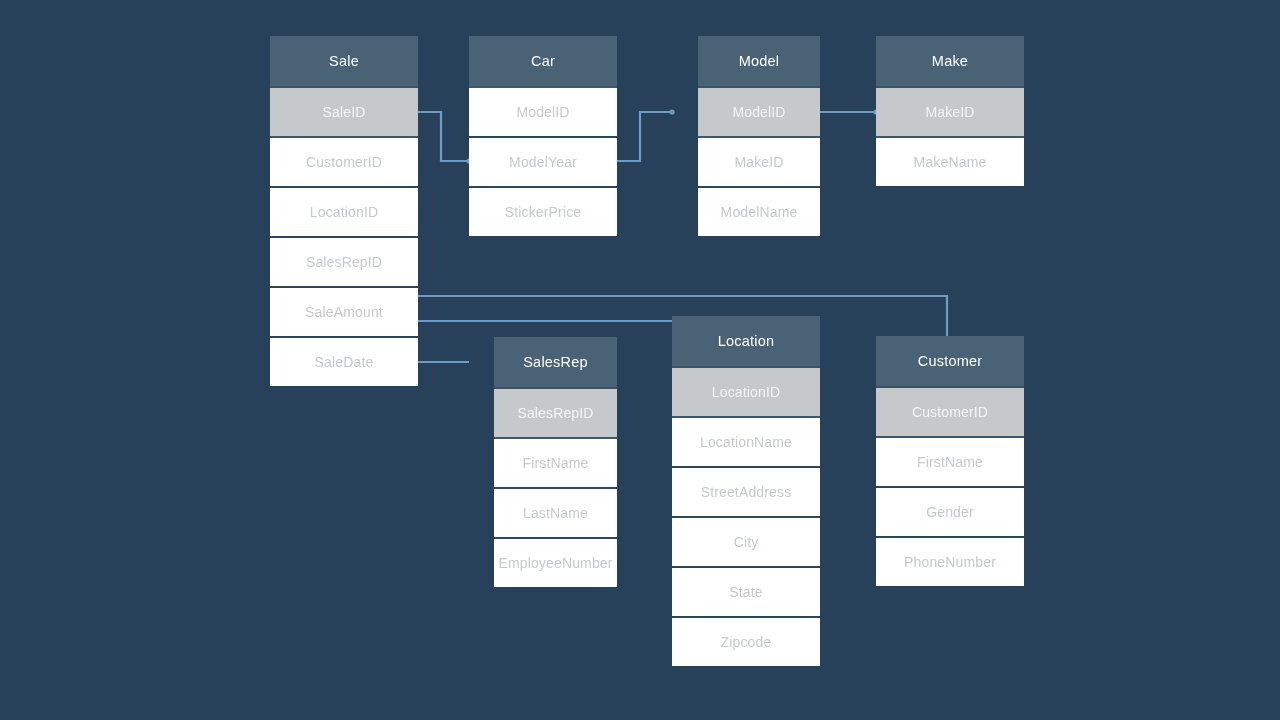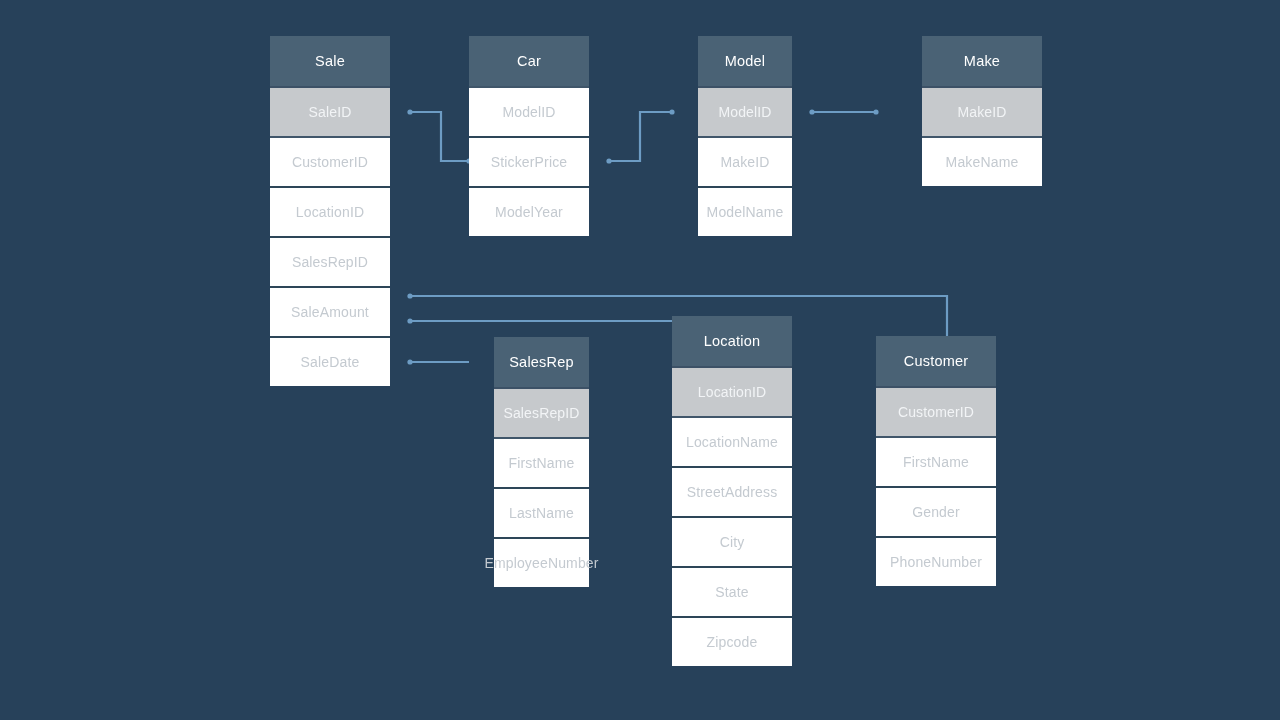--- a/index.html
+++ b/index.html
@@ -10,21 +10,21 @@
   #canvas {
     position: relative;
     width: 1280px;
     height: 720px;
     background: #27415a;
     overflow: hidden;
     font-family: "Liberation Sans", sans-serif;
   }
   .er-table {
     position: absolute;
-    width: 120px;
+    width: 148px;
     box-sizing: border-box;
     z-index: 5;
   }
   .tbl-header {
     height: 50px;
     background: #4a6275;
     color: #ffffff;
     font-size: 14.5px;
     display: flex;
     align-items: center;
@@ -118,30 +118,30 @@
         <div class="tbl-row pk">SaleID</div>
         <div class="tbl-row first-plain">CustomerID</div>
         <div class="tbl-row">LocationID</div>
         <div class="tbl-row">SalesRepID</div>
         <div class="tbl-row">SaleAmount</div>
         <div class="tbl-row">SaleDate</div>
       </div>
       <div class="er-table" style="left: 469px; top: 36px;">
         <div class="tbl-header">Car</div>
         <div class="tbl-row first-plain">ModelID</div>
+        <div class="tbl-row">ModelYear</div>
         <div class="tbl-row">StickerPrice</div>
-        <div class="tbl-row">ModelYear</div>
       </div>
       <div class="er-table" style="left: 672px; top: 36px; padding-left: 26px;">
         <div class="tbl-header">Model</div>
         <div class="tbl-row pk">ModelID</div>
         <div class="tbl-row first-plain">MakeID</div>
         <div class="tbl-row">ModelName</div>
       </div>
-      <div class="er-table" style="left: 922px; top: 36px; border-radius: 24px;">
+      <div class="er-table" style="left: 876px; top: 36px; border-radius: 24px;">
         <div class="tbl-header">Make</div>
         <div class="tbl-row pk">MakeID</div>
         <div class="tbl-row first-plain">MakeName</div>
       </div>
       <div class="er-table" style="left: 469px; top: 337px; padding-left: 25px;">
         <div class="tbl-header">SalesRep</div>
         <div class="tbl-row pk">SalesRepID</div>
         <div class="tbl-row first-plain">FirstName</div>
         <div class="tbl-row">LastName</div>
         <div class="tbl-row">EmployeeNumber</div>

